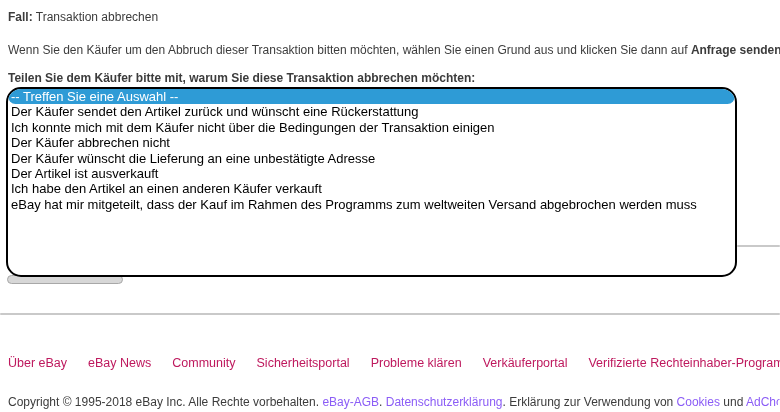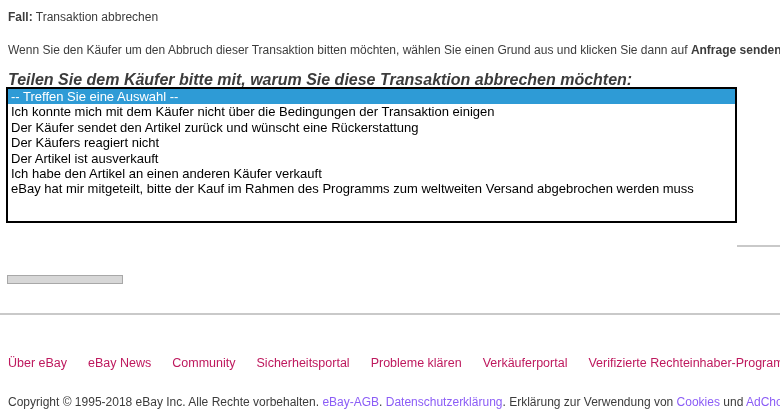--- a/index.html
+++ b/index.html
@@ -1,35 +1,35 @@
 <!DOCTYPE html>
 <html><head>
 <meta charset="utf-8">
 <style>
-  * { margin:0; padding:0; box-sizing:border-box; }
+  * { margin:0; padding:0; box-sizing:border-box;border-radius:15px; }
   html,body { background:#fff; }
   body { font-family:"Liberation Sans","DejaVu Sans",sans-serif; }
   .screen {
     position:relative; width:780px; height:412px;
     background:#fff; overflow:hidden;
   }
   .case-line {
     position:absolute; left:8px; top:10px;
     font-size:12px; color:#3c3c3c;
   }
   .intro {
     position:absolute; left:8px; top:43px;
     font-size:12px; color:#3c3c3c; white-space:nowrap;
   }
   .select-label {
     position:absolute; left:8px; top:71px;
-    font-size:16px; font-weight:bold; color:#3c3c3c; white-space:nowrap;font-style:italic;
+    font-size:12px; font-weight:bold; color:#3c3c3c; white-space:nowrap;
   }
   .listbox {
-    position:absolute; left:6px; top:87px; width:731px; height:136px;
+    position:absolute; left:6px; top:87px; width:731px; height:190px;
     background:#fff; border:2px solid #000; z-index:3; overflow:hidden;
   }
   .option {
     height:15.4px; line-height:15.5px; padding:0 3px;
     font-size:13px; color:#000; white-space:nowrap; overflow:hidden;
   }
   .option.selected { background:#2e9bd6; color:#fff; }
   .hidden-button {
     position:absolute; left:7px; top:275px; width:116px; height:9px;
     background:#d7d7d7; border:1px solid #a8a8a8; z-index:1;
@@ -59,26 +59,27 @@
 <div class="screen">
 
   <div class="case-line"><b>Fall:</b><span> Transaktion abbrechen</span></div>
 
   <div class="intro"><span>Wenn Sie den Käufer um den Abbruch dieser Transaktion bitten möchten, wählen Sie einen Grund aus und klicken Sie dann auf </span><b>Anfrage senden</b></div>
 
   <div class="select-label">Teilen Sie dem Käufer bitte mit, warum Sie diese Transaktion abbrechen möchten:</div>
 
   <div class="listbox">
       <div class="option selected">-- Treffen Sie eine Auswahl --</div>
+      <div class="option">Der Käufer sendet den Artikel zurück und wünscht eine Rückerstattung</div>
       <div class="option">Ich konnte mich mit dem Käufer nicht über die Bedingungen der Transaktion einigen</div>
-      <div class="option">Der Käufer sendet den Artikel zurück und wünscht eine Rückerstattung</div>
-      <div class="option">Der Käufers reagiert nicht</div>
+      <div class="option">Der Käufer abbrechen nicht</div>
+      <div class="option">Der Käufer wünscht die Lieferung an eine unbestätigte Adresse</div>
       <div class="option">Der Artikel ist ausverkauft</div>
       <div class="option">Ich habe den Artikel an einen anderen Käufer verkauft</div>
-      <div class="option">eBay hat mir mitgeteilt, bitte der Kauf im Rahmen des Programms zum weltweiten Versand abgebrochen werden muss</div>
+      <div class="option">eBay hat mir mitgeteilt, dass der Kauf im Rahmen des Programms zum weltweiten Versand abgebrochen werden muss</div>
     </div>
 
   <div class="hidden-button"></div>
 
   <div class="hr-right"></div>
 
   <div class="footer-divider"></div>
 
   <div class="footer-links">
       <div class="footer-link">Über eBay</div>

